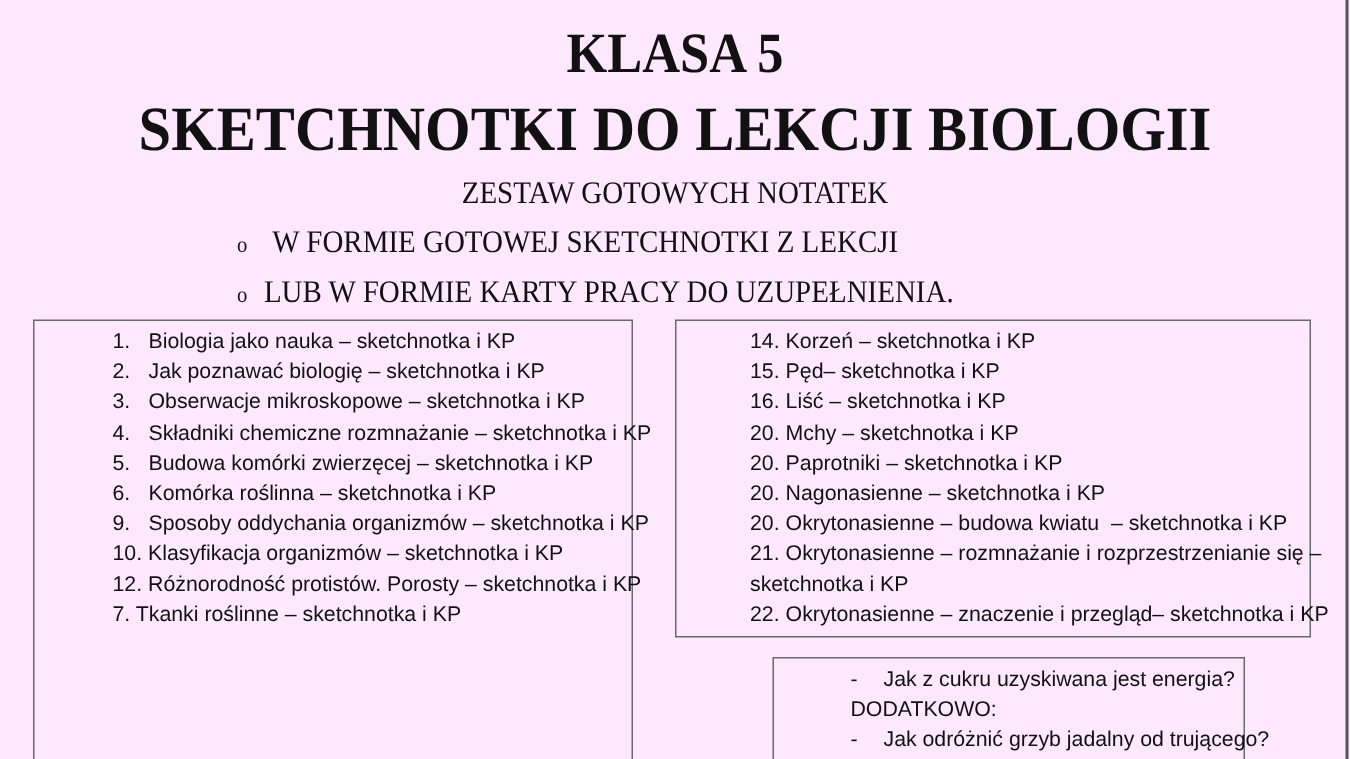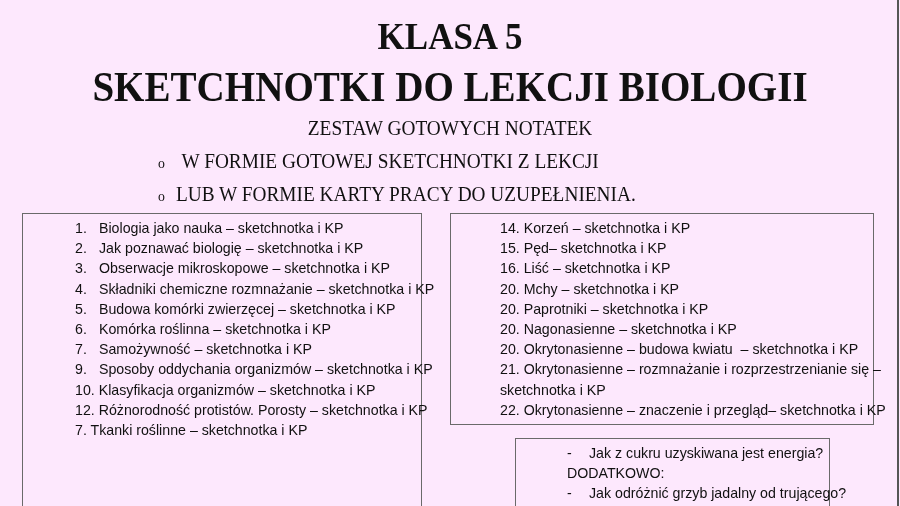--- a/index.html
+++ b/index.html
@@ -59,21 +59,20 @@
   <span class="b">o</span><span>LUB W FORMIE KARTY PRACY DO UZUPEŁNIENIA.</span>
 </div>
 
 <div class="box left-box">
   <div class="item"><span class="num">1.</span><span>Biologia jako nauka – sketchnotka i KP</span></div>
   <div class="item"><span class="num">2.</span><span>Jak poznawać biologię – sketchnotka i KP</span></div>
   <div class="item"><span class="num">3.</span><span>Obserwacje mikroskopowe – sketchnotka i KP</span></div>
   <div class="item"><span class="num">4.</span><span>Składniki chemiczne rozmnażanie – sketchnotka i KP</span></div>
   <div class="item"><span class="num">5.</span><span>Budowa komórki zwierzęcej – sketchnotka i KP</span></div>
   <div class="item"><span class="num">6.</span><span>Komórka roślinna – sketchnotka i KP</span></div>
-  <div class="item"><span class="num">7.</span><span>Samożywność – sketchnotka i KP</span></div>
   <div class="item"><span class="num">9.</span><span>Sposoby oddychania organizmów – sketchnotka i KP</span></div>
   <div class="item"><span>10.</span> <span>Klasyfikacja organizmów – sketchnotka i KP</span></div>
   <div class="item"><span>12.</span> <span>Różnorodność protistów. Porosty – sketchnotka i KP</span></div>
   <div class="item"><span>7.</span> <span>Tkanki roślinne – sketchnotka i KP</span></div>
 </div>
 
 <div class="box right-box">
   <div class="item"><span class="num">14.</span><span>Korzeń – sketchnotka i KP</span></div>
   <div class="item"><span class="num">15.</span><span>Pęd– sketchnotka i KP</span></div>
   <div class="item"><span class="num">16.</span><span>Liść – sketchnotka i KP</span></div>

